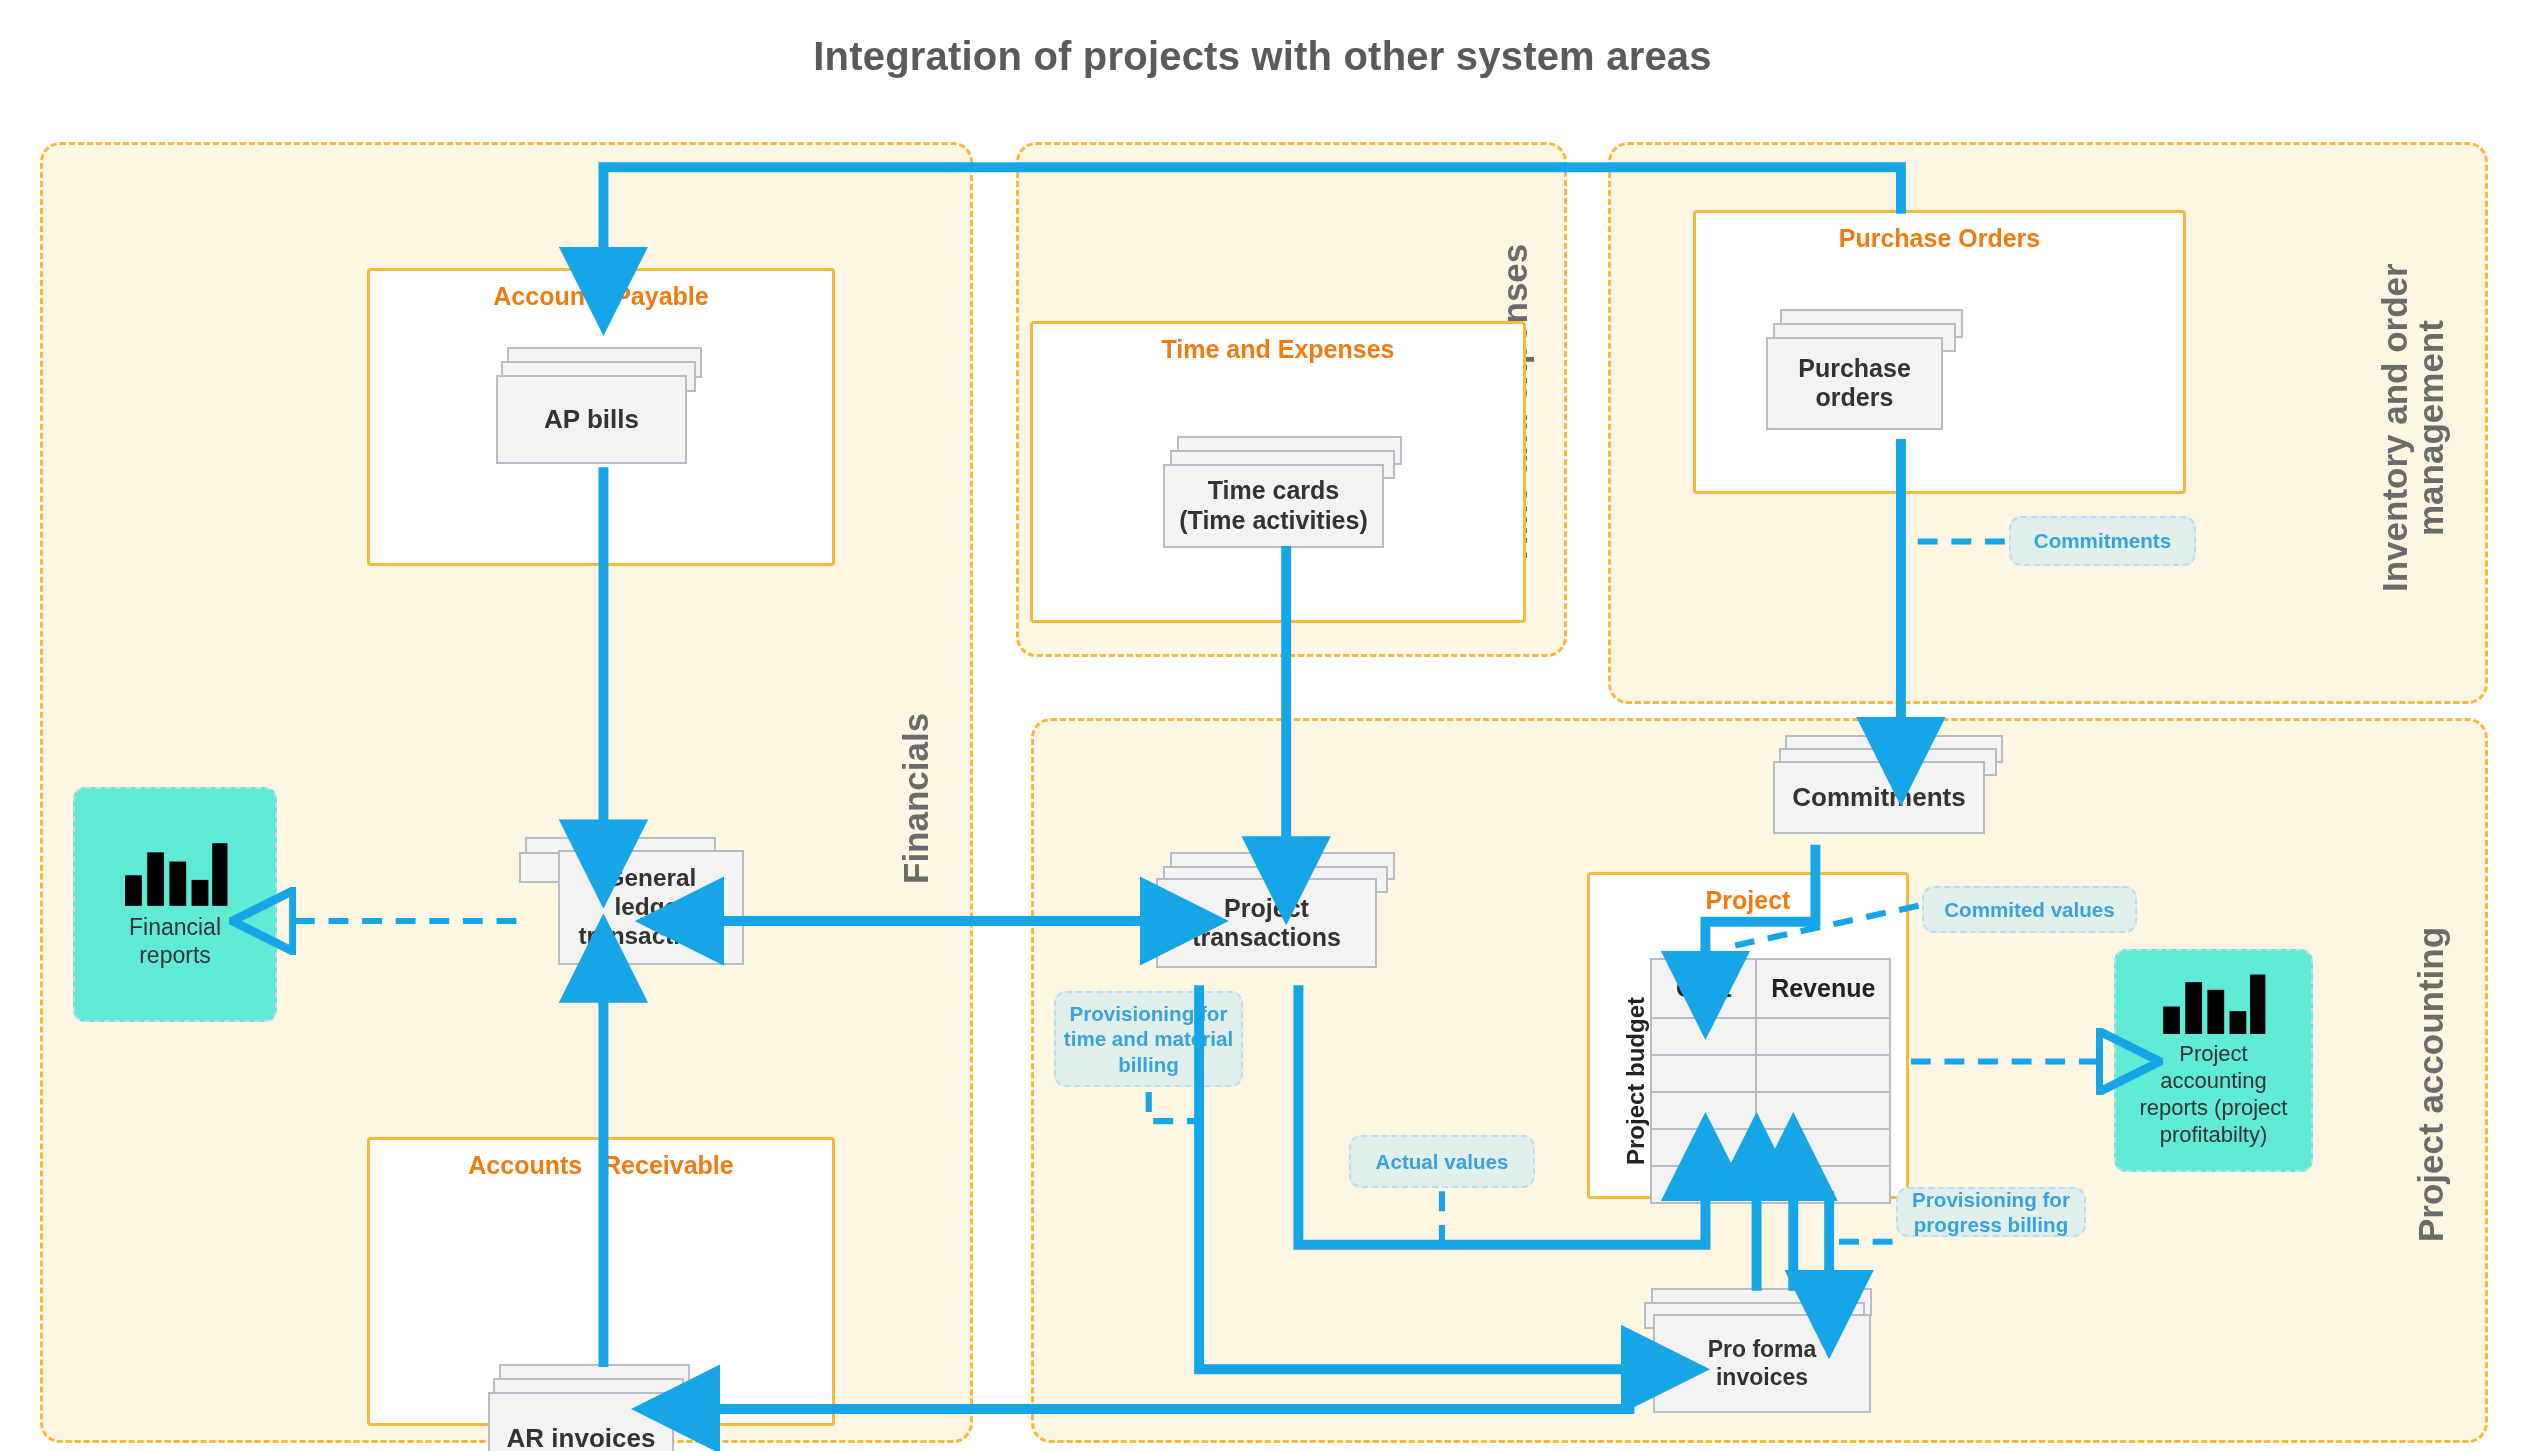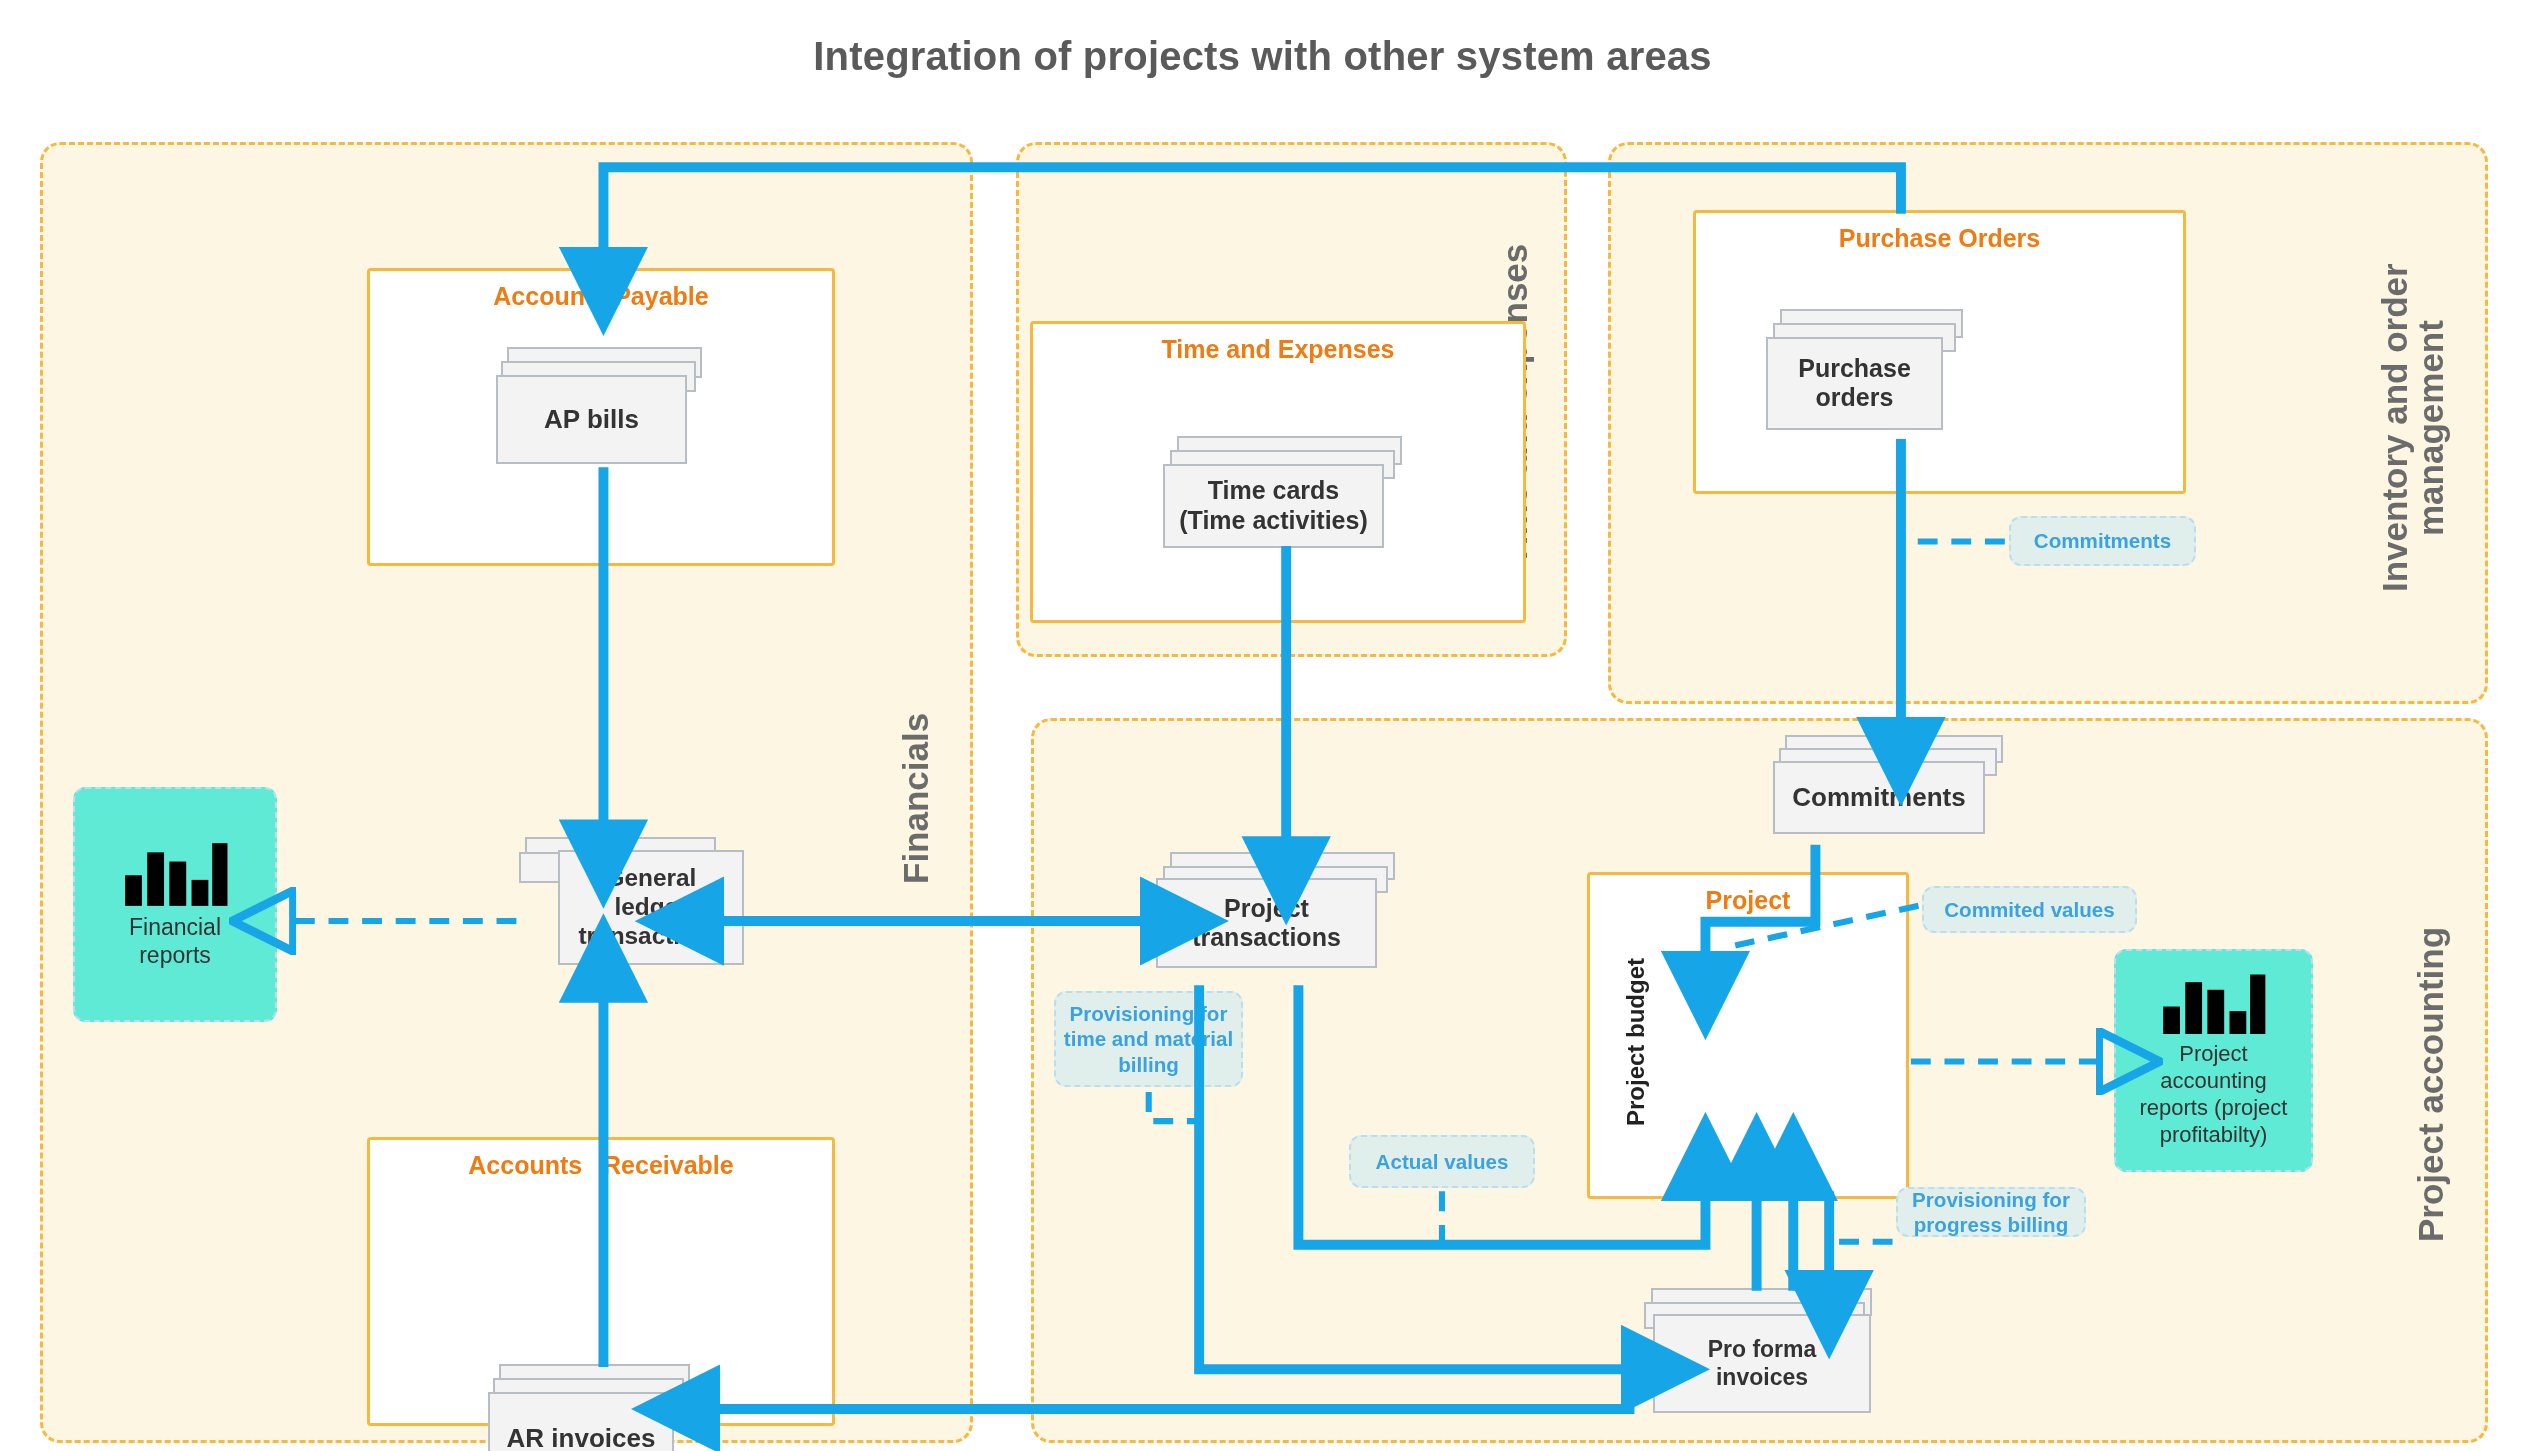--- a/index.html
+++ b/index.html
@@ -175,20 +175,48 @@
 
   <div class="docstack" style="left:1637px;top:1288px;width:252px;height:134px;">
     <div class="sheet" style="left:13.7px;top:0;width:221px;height:27.5px;"></div>
     <div class="sheet" style="left:6.9px;top:13.7px;width:221px;height:27.5px;"></div>
     <div class="front" style="left:16px;top:26px;width:218px;height:99px;font-size:23px;white-space:pre-line;">Pro forma
 invoices</div>
   </div>
 
   <div class="budget-wrap" style="left:1619px;top:958px;">
     <div class="budget-side">Project budget</div>
+    <table class="budget">
+      <tbody>
+          <tr>
+        <th>Cost</th>
+        <th>Revenue</th>
+      </tr>
+      <tr>
+            <td></td>
+            <td></td>
+          </tr>
+      <tr>
+            <td></td>
+            <td></td>
+          </tr>
+      <tr>
+            <td></td>
+            <td></td>
+          </tr>
+      <tr>
+            <td></td>
+            <td></td>
+          </tr>
+      <tr>
+            <td></td>
+            <td></td>
+          </tr>
+    </tbody>
+      </table>
   </div>
 
   <div class="pill" style="left:2009px;top:516px;width:187px;height:50px;">Commitments</div>
 
   <div class="pill" style="left:1922px;top:886px;width:215px;height:47px;">Commited values</div>
 
   <div class="pill" style="left:1054px;top:991px;width:189px;height:96px;white-space:pre-line;">Provisioning for
 time and material
 billing</div>
 

